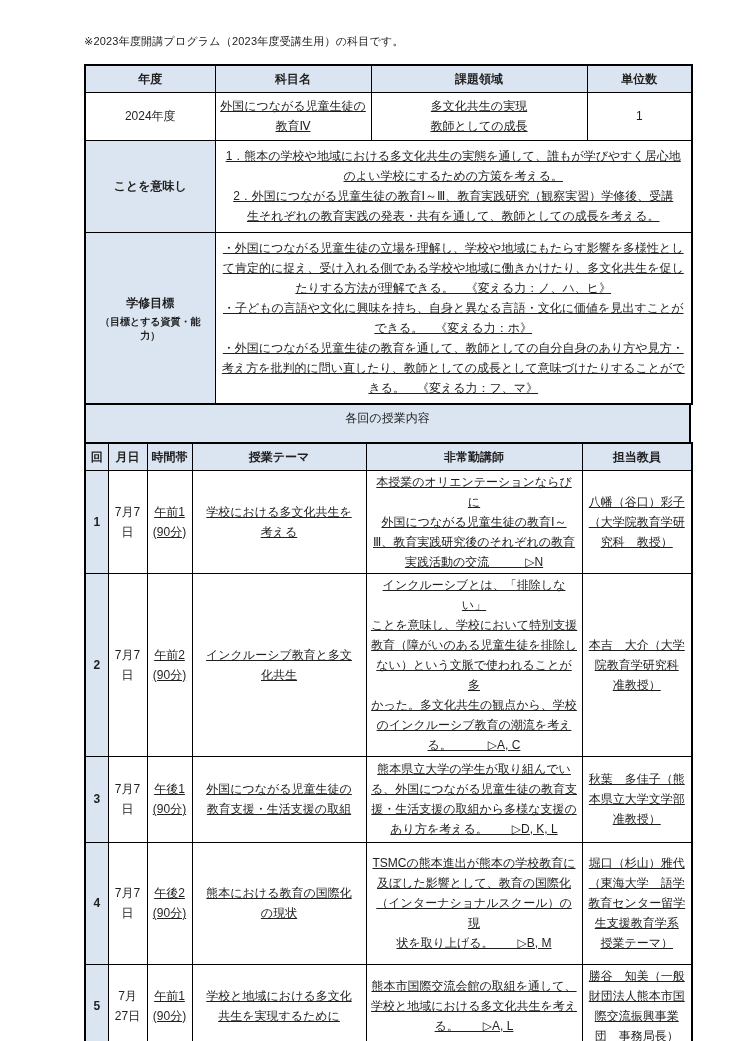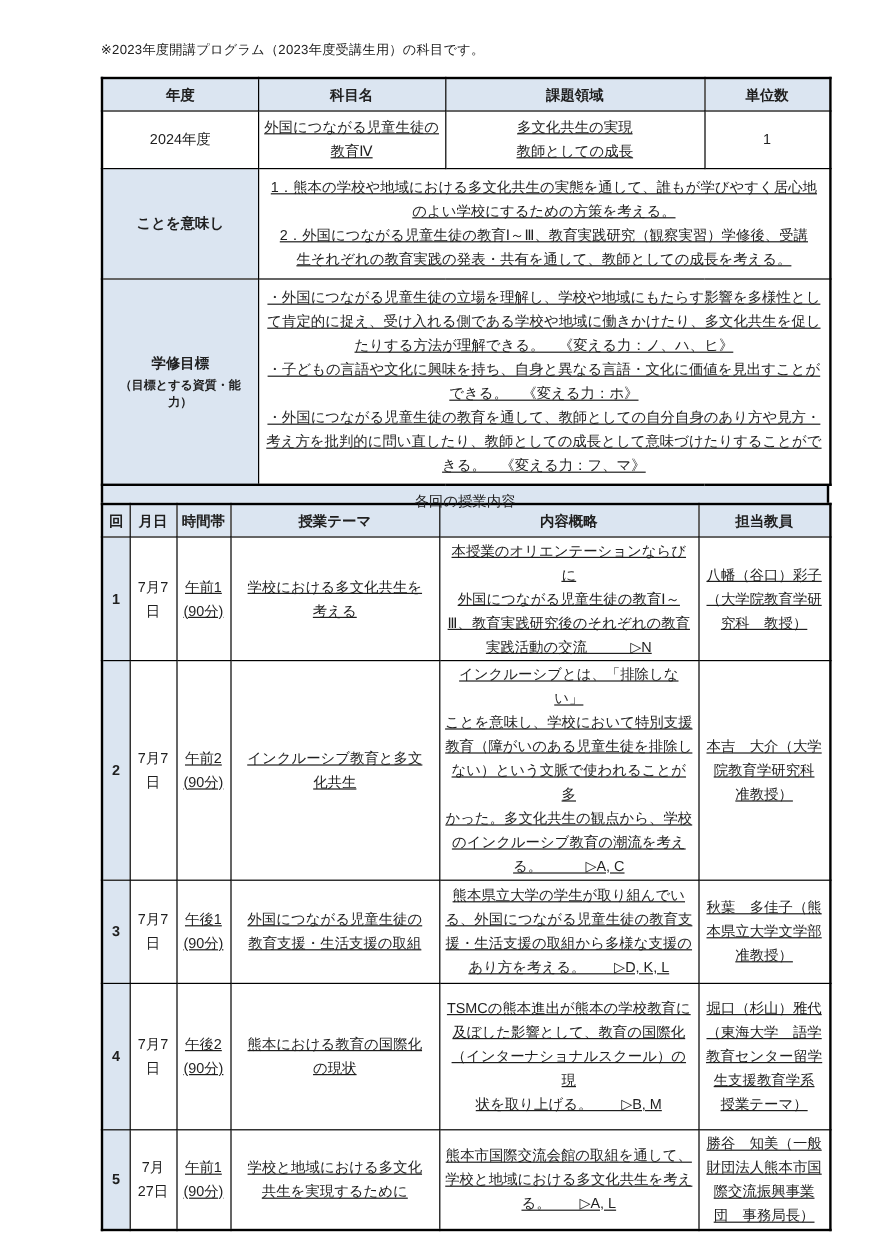--- a/index.html
+++ b/index.html
@@ -29,21 +29,21 @@
   }
   .fill{background:#dbe5f1;font-weight:bold;}
   .pre{white-space:pre-wrap;text-decoration:underline;}
   .left{text-align:left;}
   .sub-label{font-size:10px;line-height:14px;margin-top:2px;}
   .band{
     width:607px;box-sizing:border-box;
     border-left:2px solid #000;border-right:2px solid #000;
     background:#dbe5f1;
     text-align:center;font-size:12px;
-    height:14px;line-height:27px;
+    height:37px;line-height:27px;
   }
   tr.h-head{height:27px;}
   tr.h-course{height:48px;padding-left:24px;}
   tr.h-purpose{height:92px;}
   tr.h-goal{height:172px;}
   tr.h-r1{height:80px;}
   tr.h-r2{height:146px;}
   tr.h-r3{height:86px;}
   tr.h-r4{height:122px;}
   tr.h-r5{height:84px;}
@@ -113,21 +113,21 @@
           <col style="width:174px">
           <col style="width:216px">
           <col style="width:110px">
       </colgroup>
       <tbody>
         <tr class="h-head">
           <td class="fill">回</td>
           <td class="fill">月日</td>
           <td class="fill">時間帯</td>
           <td class="fill">授業テーマ</td>
-          <td class="fill">内容概略</td>
+          <td class="fill">非常勤講師</td>
           <td class="fill">担当教員</td>
         </tr>
 
         <tr class="h-r1">
           <td class="fill">1</td>
           <td>7月7日</td>
           <td class="pre left">午前1
 (90分)</td>
           <td class="pre left">学校における多文化共生を
 考える</td>

